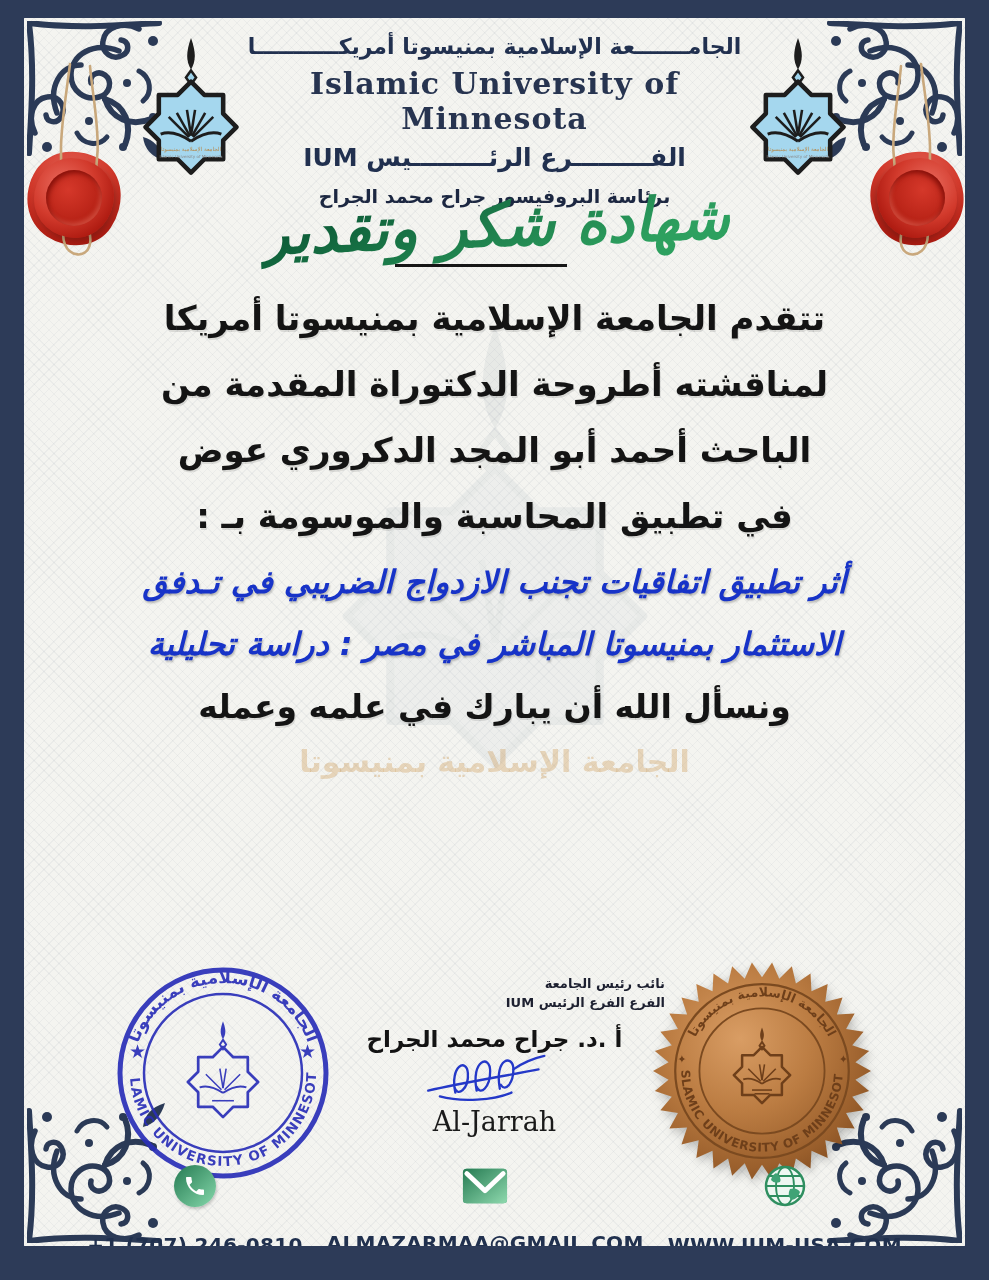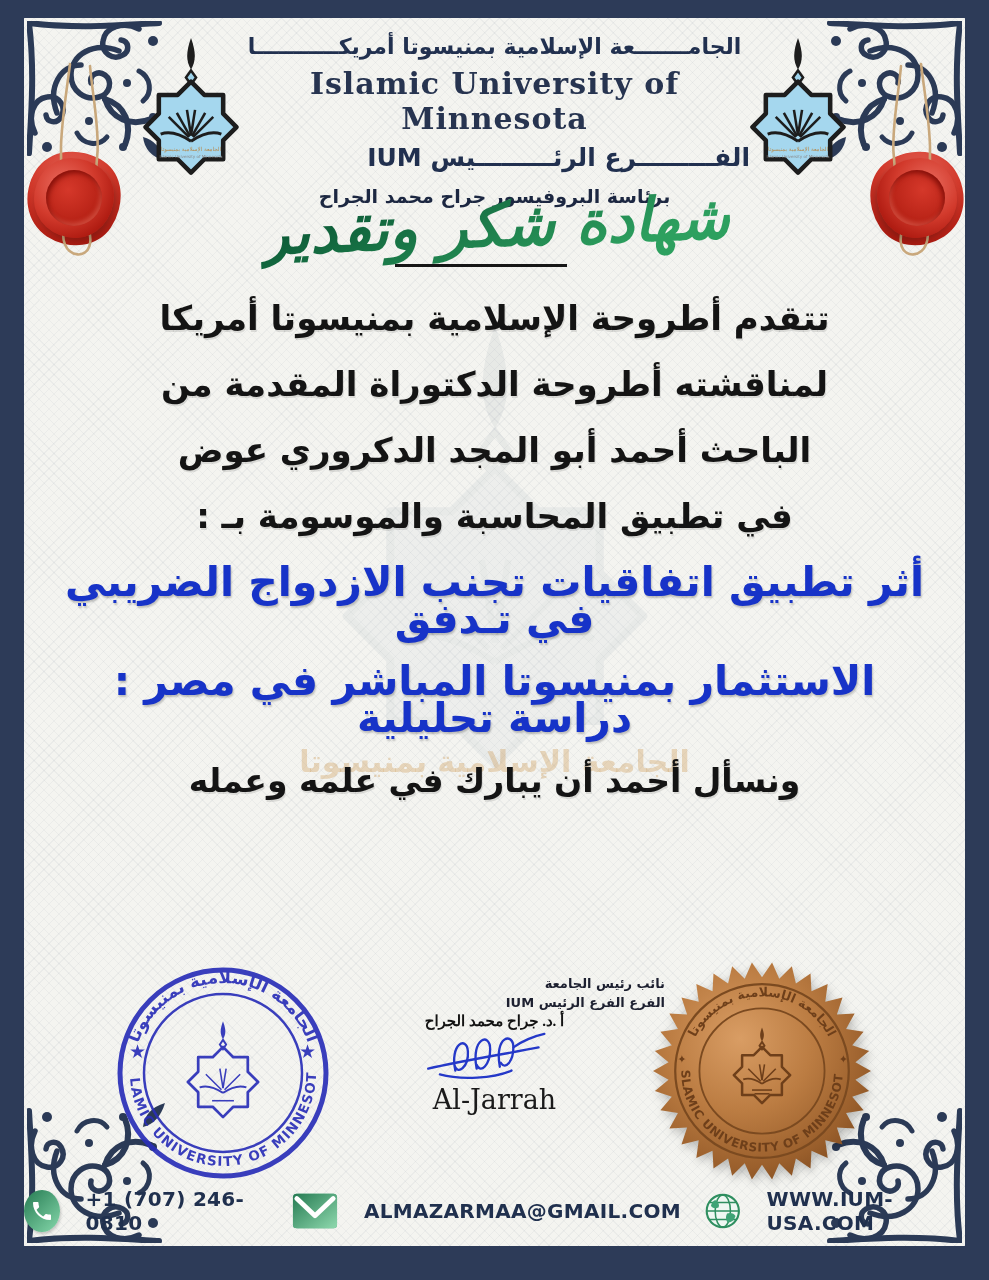--- a/index.html
+++ b/index.html
@@ -12,21 +12,21 @@
   
   .corner{position:absolute;width:150px;height:150px;color:#2b3a56;z-index:3;}
   .corner.tl{top:3px;left:3px;}
   .corner.tr{top:3px;right:3px;transform:scaleX(-1);}
   .corner.bl{bottom:3px;left:3px;transform:scaleY(-1);}
   .corner.br{bottom:3px;right:3px;transform:scale(-1,-1);}
   
   .header{position:absolute;top:16px;left:215px;right:215px;text-align:center;z-index:4;}
   .h-ar1{font-size:22px;font-weight:800;color:#21304f;direction:rtl;}
   .h-en{font-size:30px;font-weight:700;color:#273450;font-family:"DejaVu Serif",serif;margin-top:7px;letter-spacing:1px;}
-  .h-ar2{font-size:25px;font-weight:800;color:#21304f;margin-top:7px;direction:rtl;text-align:right;}
+  .h-ar2{font-size:25px;font-weight:800;color:#21304f;margin-top:7px;direction:rtl;}
   .h-ar3{font-size:19px;font-weight:800;color:#1c2741;margin-top:13px;direction:rtl;}
   
   .logo{position:absolute;top:16px;width:122px;height:172px;z-index:4;}
   .logo.left{left:106px;} .logo.right{right:106px;}
   
   .wax-wrap{position:absolute;width:120px;height:230px;z-index:5;}
   .wax-wrap.left{left:-6px;top:40px;}
   .wax-wrap.right{right:-8px;top:40px;transform:scaleX(-1);}
   .wax{position:absolute;left:16px;top:100px;width:80px;height:80px;
        background:radial-gradient(circle at 36% 34%, #ea6b5e 0%, #d23a2c 45%, #b01c12 75%, #8e120a 100%);
@@ -45,35 +45,35 @@
   .callig-line{width:172px;height:3px;background:#161616;margin:0 auto;transform:translateX(-14px);}
   
   .wm-emblem{position:absolute;top:295px;left:50%;transform:translateX(-50%);width:430px;height:560px;opacity:.09;z-index:1;}
   .wm-text{position:absolute;top:726px;left:0;right:0;text-align:center;font-size:30px;font-weight:800;
        color:rgba(200,140,60,.30);direction:rtl;z-index:1;}
   
   .body-text{position:absolute;top:282px;left:26px;right:26px;text-align:center;z-index:2;direction:rtl;}
   .b-line{font-size:34px;line-height:37px;font-weight:800;color:#141414;margin-bottom:29px;
        text-shadow:1px 2px 0 rgba(0,0,0,.10);}
   .b-line.red{color:#c92820;}
-  .b-line.blue{font-size:41px;color:#1733c8;text-shadow:1px 2px 2px rgba(0,0,0,.22);margin-bottom:25px;}
+  .b-line.blue{font-size:32px;color:#1733c8;text-shadow:1px 2px 2px rgba(0,0,0,.22);margin-bottom:25px;font-style:italic;}
   .b-line.closing{font-size:33px;margin-top:10px;}
   
   .stamp{position:absolute;left:92px;top:948px;width:214px;height:214px;z-index:4;opacity:.92;}
   .sig{position:absolute;left:300px;top:956px;width:341px;text-align:center;z-index:4;}
   .sig-t1,.sig-t2{font-size:13px;font-weight:800;color:#1d2030;direction:rtl;line-height:19px;text-align:right;}
-  .sig-name-ar{font-size:15px;font-weight:800;color:#131313;direction:rtl;font-family:Liberation Serif, serif;}
+  .sig-name-ar{font-size:23px;font-weight:800;color:#131313;direction:rtl;margin-top:14px;}
   .sig-svg{margin:-2px auto -6px;display:block;}
   .sig-en{font-size:27px;color:#1a1a1a;font-family:"DejaVu Serif",serif;line-height:36px;}
   .medal{position:absolute;left:627px;top:942px;width:222px;height:222px;z-index:4;
        filter:drop-shadow(2px 4px 5px rgba(0,0,0,.25));}
   
   .footer{position:absolute;left:0;right:0;bottom:10px;height:50px;display:flex;align-items:center;
        justify-content:center;gap:24px;z-index:4;}
-  .f-item{display:flex;align-items:center;gap:26px;}
+  .f-item{display:flex;align-items:center;gap:26px;flex-direction:column;}
   .f-text{font-size:20px;font-weight:800;color:#20304e;letter-spacing:.3px;}
   .ic-circle{width:42px;height:42px;border-radius:50%;background:linear-gradient(135deg,#257a52,#86d8ab);
        display:flex;align-items:center;justify-content:center;box-shadow:1px 2px 3px rgba(0,0,0,.2);}
 </style>
 </head>
 <body>
 
 <div class="page">
   <div class="cert">
 
@@ -261,27 +261,27 @@
           <path d="M58,102 L38,82"></path>
             <path d="M60,100 L56,75"></path>
             <path d="M60,100 L64,75"></path>
             <path d="M62,102 L82,82"></path>
         </g>
       </svg>
     </div>
     <div class="wm-text">الجامعة الإسلامية بمنيسوتا</div>
 
     <div class="body-text">
-      <div class="b-line">تتقدم أطروحة الإسلامية بمنيسوتا أمريكا</div>
+      <div class="b-line">تتقدم الجامعة الإسلامية بمنيسوتا أمريكا</div>
       <div class="b-line">لمناقشته أطروحة الدكتوراة المقدمة من</div>
       <div class="b-line">الباحث أحمد أبو المجد الدكروري عوض</div>
       <div class="b-line">في تطبيق المحاسبة والموسومة بـ :</div>
       <div class="b-line blue">أثر تطبيق اتفاقيات تجنب الازدواج الضريبي في تـدفق</div>
       <div class="b-line blue">الاستثمار بمنيسوتا المباشر في مصر : دراسة تحليلية</div>
-      <div class="b-line closing">ونسأل أحمد أن يبارك في علمه وعمله</div>
+      <div class="b-line closing">ونسأل الله أن يبارك في علمه وعمله</div>
     </div>
 
     <div class="stamp">
       <svg viewBox="0 0 214 214" width="214" height="214">
         <circle cx="107" cy="107" r="103" fill="none" stroke="#2a2fb8" stroke-width="5"></circle>
         <circle cx="107" cy="107" r="79" fill="none" stroke="#2a2fb8" stroke-width="2.5"></circle>
         <defs>
           <path id="stampTop" d="M17,107 A90,90 0 0 1 197,107"></path>
           <path id="stampBottom" d="M14,107 A93,93 0 0 0 200,107"></path>
         </defs>

